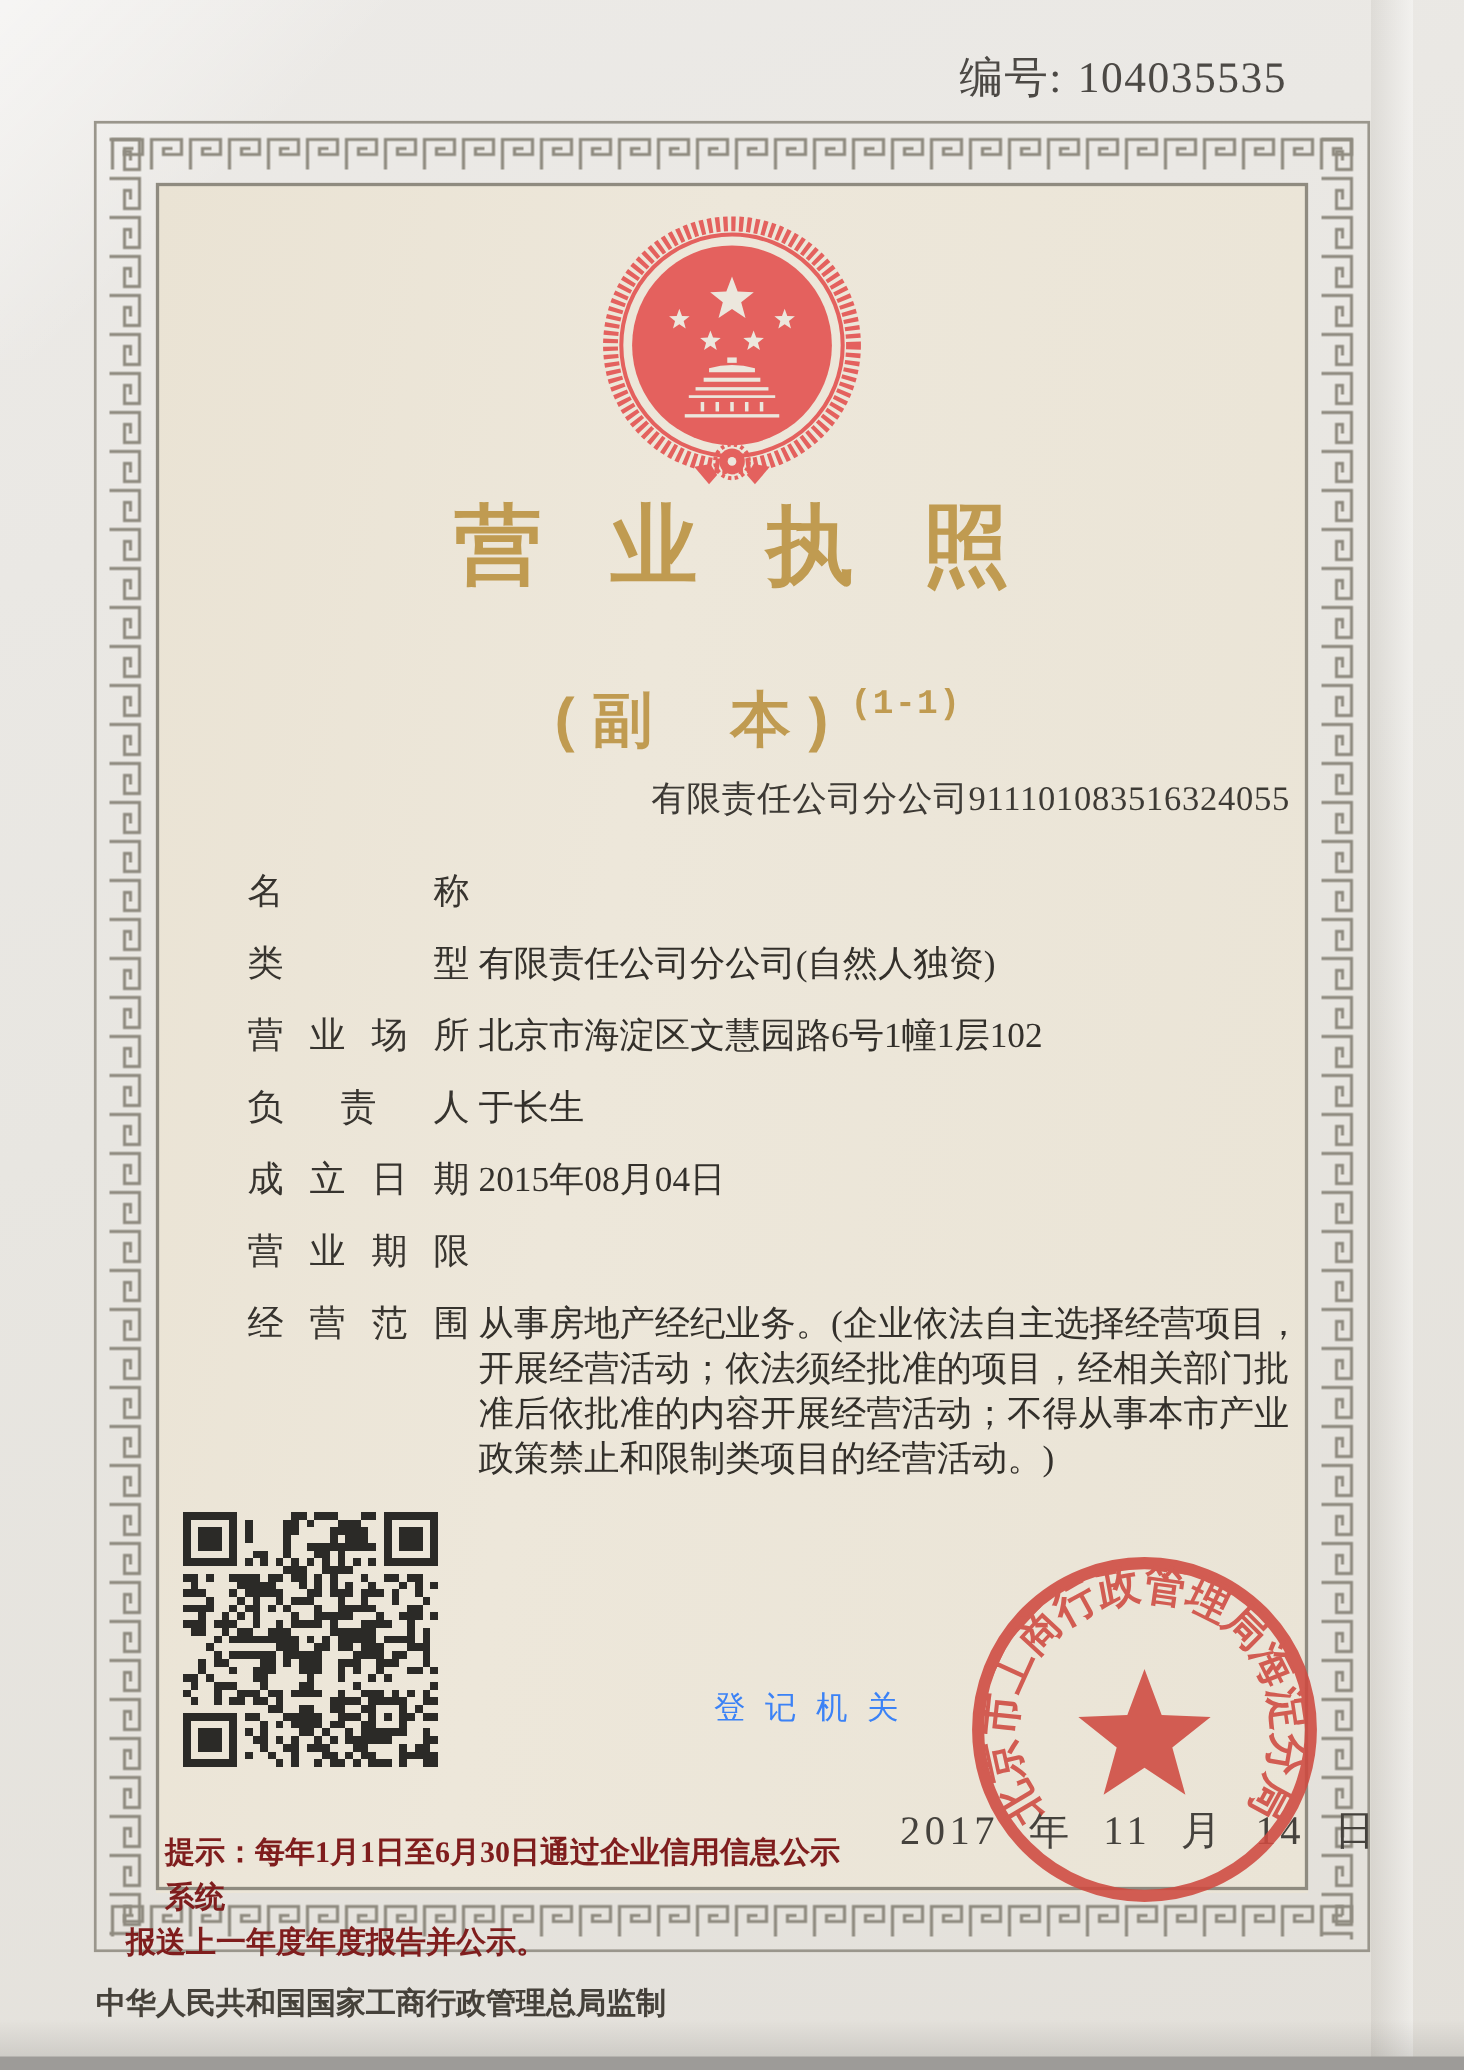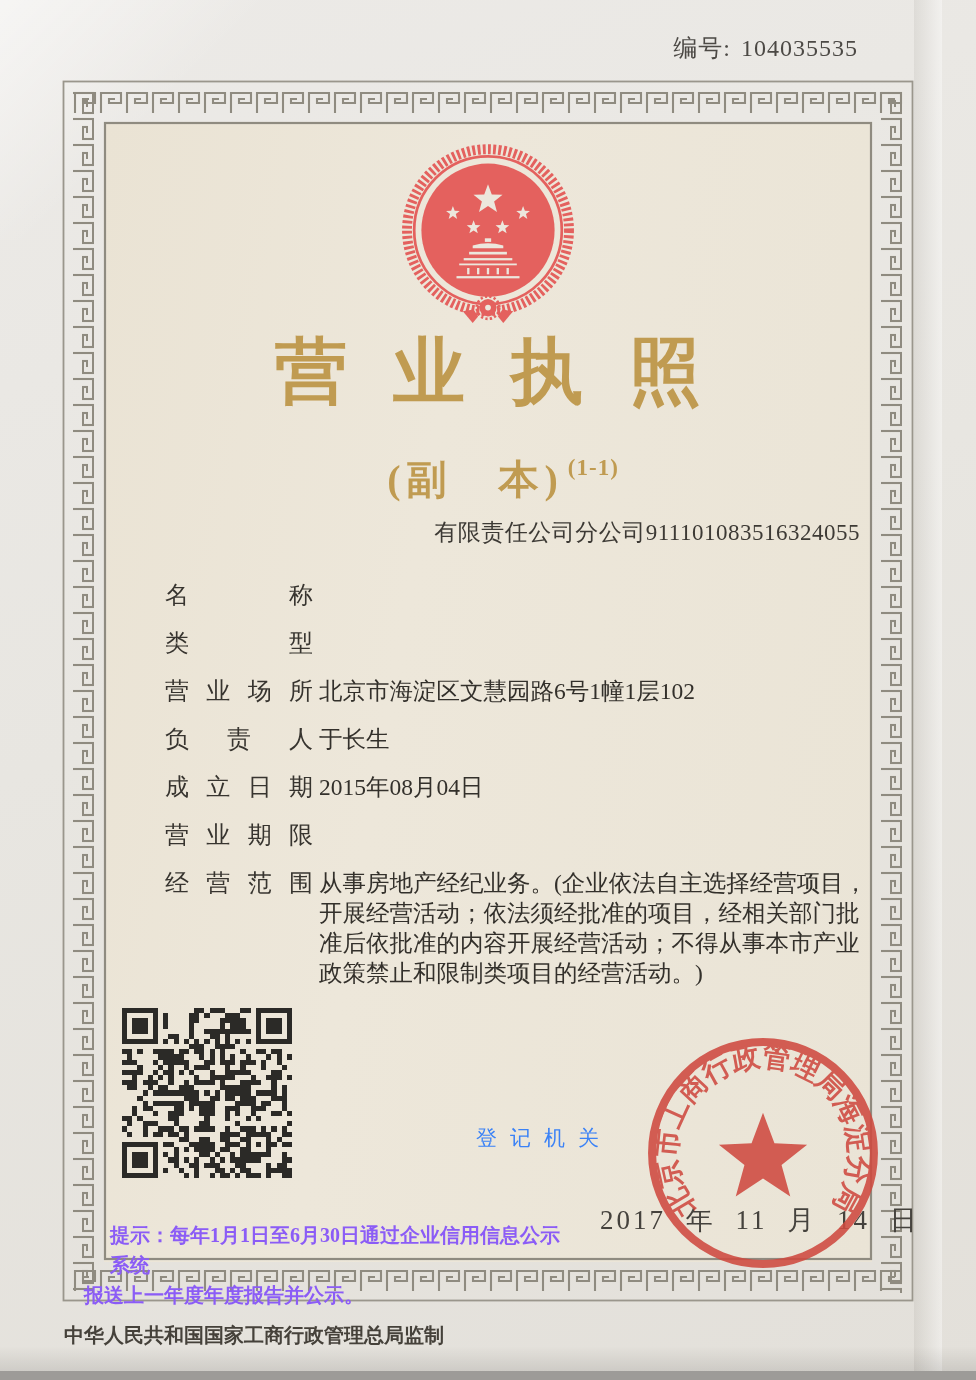--- a/index.html
+++ b/index.html
@@ -10,35 +10,35 @@
     color:#3b3833;
   }
   .fold-tl{position:absolute;left:0;top:0;width:300px;height:240px;
     background:linear-gradient(135deg,rgba(255,255,255,.55) 0%,rgba(255,255,255,0) 50%);pointer-events:none;}
   .crease-right{position:absolute;top:0;bottom:0;right:34px;width:28px;
     background:linear-gradient(90deg,rgba(110,105,95,.10),rgba(255,255,255,.38));pointer-events:none;}
   .shadow-bottom{position:absolute;left:0;right:0;bottom:8px;height:26px;
     background:linear-gradient(180deg,rgba(0,0,0,0),rgba(0,0,0,.10));pointer-events:none;}
   .strip-bottom{position:absolute;left:0;right:0;bottom:0;height:9px;background:#9d9b98;}
 
-  .serial{position:absolute;top:32px;right:118px;font-size:24px;letter-spacing:1px;color:#4c4945;}
+  .serial{position:absolute;top:32px;right:118px;font-size:29px;letter-spacing:1px;color:#4c4945;}
   .serial .lbl{margin-right:10px;}
 
   .inner-paper{position:absolute;left:104px;top:122px;width:768px;height:1140px;
     background:linear-gradient(100deg,#eae3d4 0%,#ede7da 40%,#eae4d6 100%);}
   .border-frame{position:absolute;left:62px;top:80px;}
 
   .emblem{position:absolute;left:398px;top:134px;width:180px;height:196px;}
 
   .title{position:absolute;left:0;right:0;top:332px;margin:0;text-align:center;
     font-family:"Liberation Sans","DejaVu Sans",sans-serif;font-weight:700;
-    font-size:72px;line-height:1.1;color:#c09b51;letter-spacing:46px;text-indent:46px;}
+    font-size:58px;line-height:1.1;color:#c09b51;letter-spacing:46px;text-indent:46px;}
   .subtitle{position:absolute;left:0;right:0;top:452px;text-align:center;
     color:#c09b51;font-weight:700;font-size:40px;letter-spacing:6px;text-indent:30px;
-    font-family:Liberation Serif, serif;}
+    font-family:Liberation Mono, monospace;}
   .subtitle sup{font-size:23px;font-weight:600;letter-spacing:1px;vertical-align:18px;margin-left:4px;}
 
   .credit{position:absolute;top:517px;right:116px;font-size:23px;color:#3d3a35;letter-spacing:.5px;}
   .credit .code{margin-left:0;font-family:Liberation Serif, serif;}
 
   .fields{position:absolute;left:165px;top:580px;width:710px;}
   .field-row{display:flex;align-items:flex-start;margin-bottom:17px;min-height:31px;}
   .field-label{width:148px;flex:none;margin-right:6px;font-size:24px;color:#37342f;
     display:flex;justify-content:space-between;line-height:31px;}
   .field-value{max-width:552px;font-size:23.5px;line-height:30px;color:#33302b;}
@@ -46,21 +46,21 @@
   .qr-block{position:absolute;left:122px;top:1008px;width:230px;}
   .qr-code{display:block;}
   .qr-caption{margin-top:9px;font-size:20px;letter-spacing:1px;color:#3a3733;}
 
   .reg-label{position:absolute;left:476px;top:1124px;font-size:21px;letter-spacing:13px;color:#3b82f6;}
   .reg-date{position:absolute;left:600px;top:1202px;font-size:27px;color:#45423d;
     letter-spacing:3px;word-spacing:10px;white-space:nowrap;}
   .seal{position:absolute;left:642px;top:1032px;opacity:.88;}
 
   .notice{position:absolute;left:84px;top:1220px;width:492px;font-size:20px;line-height:30px;
-    font-weight:600;color:#8b5cf6;}
+    font-weight:600;color:#7f1d1d;}
   .notice .l1{padding-left:26px;}
 
   .footer{position:absolute;left:64px;right:64px;top:1322px;display:flex;
     justify-content:space-between;align-items:baseline;}
   .footer-left{font-size:19px;color:#55524c;}
   .footer-left .url{font-family:"Liberation Mono","DejaVu Sans Mono",monospace;
     font-size:18px;color:#3e3b36;margin-left:4px;}
   .footer-right{font-size:20px;font-weight:600;color:#45413a;}
 </style>
 </head>
@@ -149,20 +149,21 @@
     <div class="field-label js-justify">
         <span>名</span>
         <span>称</span>
       </div>
   </div>
   <div class="field-row">
     <div class="field-label js-justify">
         <span>类</span>
         <span>型</span>
       </div>
+    <div class="field-value">有限责任公司分公司(自然人独资)</div>
   </div>
   <div class="field-row">
     <div class="field-label js-justify">
         <span>营</span>
         <span>业</span>
         <span>场</span>
         <span>所</span>
       </div>
     <div class="field-value">北京市海淀区文慧园路6号1幢1层102</div>
   </div>

